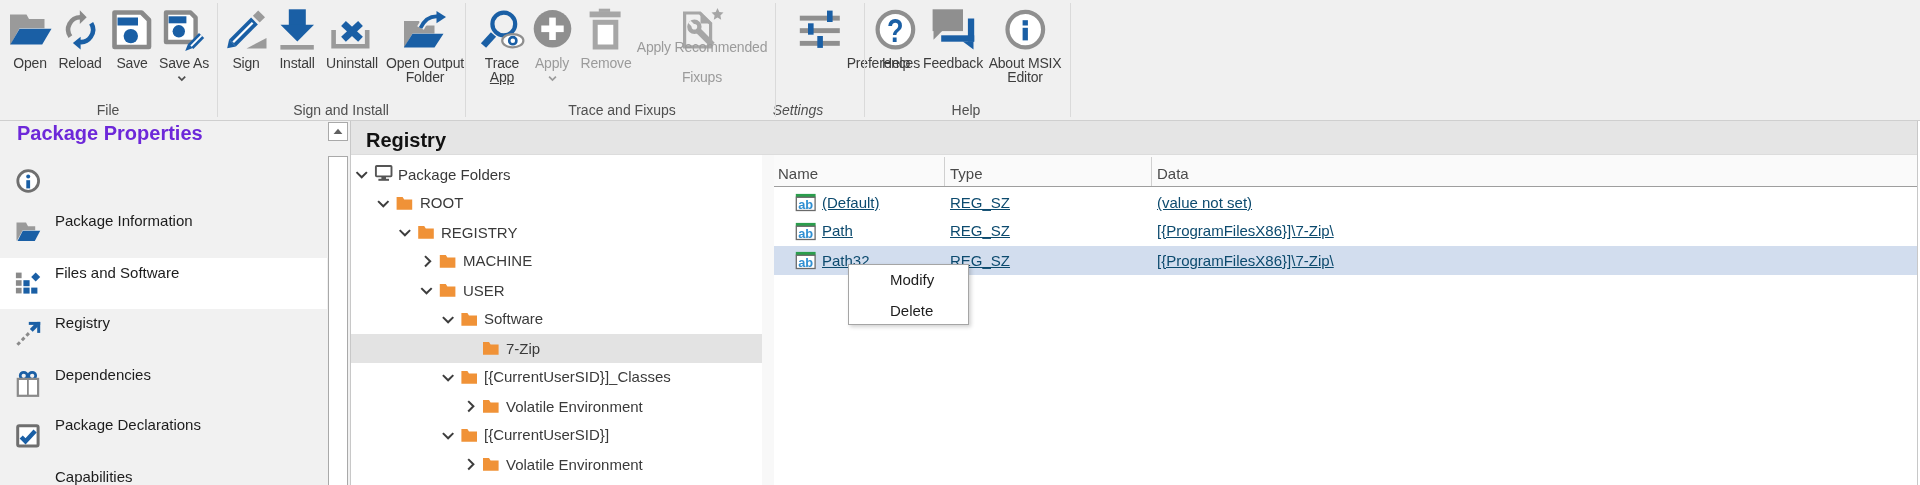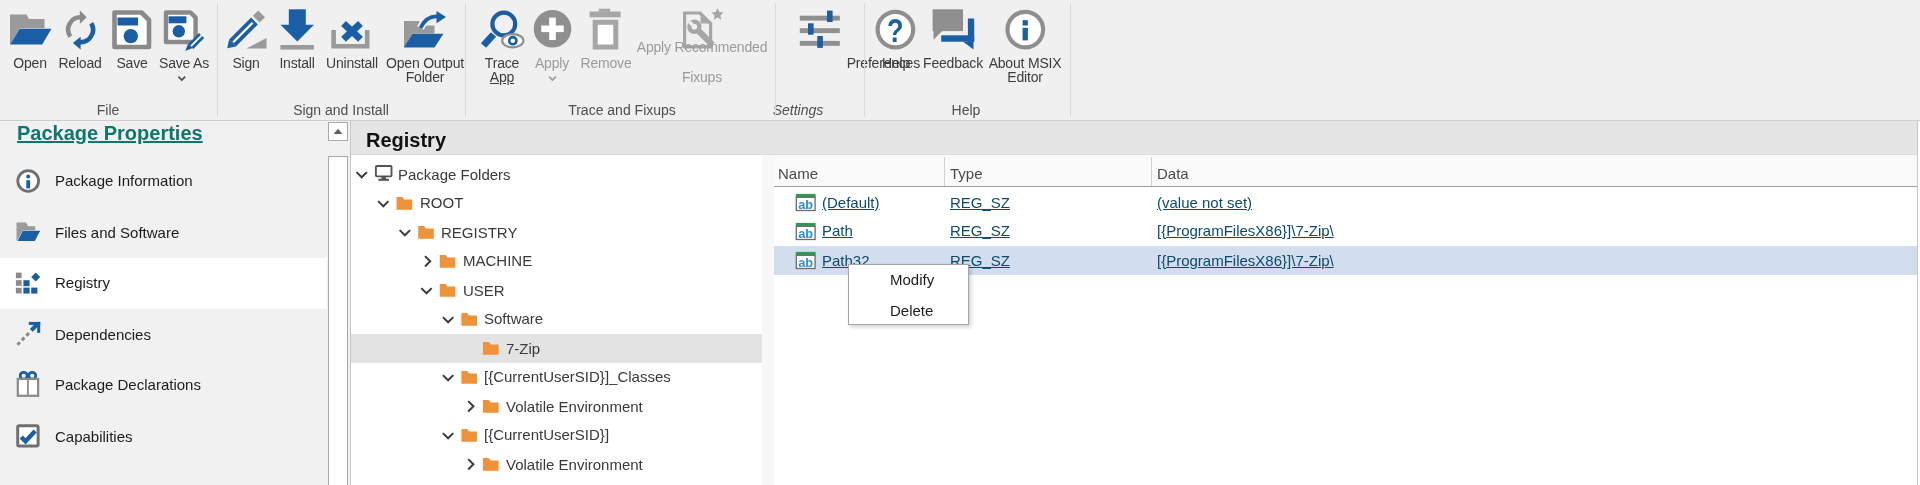--- a/index.html
+++ b/index.html
@@ -1,21 +1,21 @@
 <!DOCTYPE html>
 <html><head><meta charset="utf-8"><title>MSIX Editor</title>
 <style>
 html,body{margin:0;padding:0;}
 body{width:1920px;height:485px;position:relative;font-family:"Liberation Sans",sans-serif;background:#ffffff;overflow:hidden;}
 .abs{position:absolute;}
 .lbl{position:absolute;font-size:14px;color:#3d3d3d;text-align:center;line-height:15px;white-space:nowrap;letter-spacing:-0.2px;}
 .dis{color:#9b9b9b;}
 .grp{position:absolute;font-size:14px;color:#4f4f4f;text-align:center;line-height:14px;white-space:nowrap;}
 .sep{position:absolute;top:3px;width:1px;height:114px;background:#dadada;}
-.nav{position:absolute;left:55px;font-size:15px;color:#1c1c1c;line-height:18px;white-space:nowrap;}
+.nav{position:absolute;left:55px;font-size:15px;color:#1c1c1c;line-height:18px;white-space:nowrap;margin-top:40px;}
 .tree{position:absolute;font-size:15px;color:#3a3a3a;line-height:18px;white-space:nowrap;}
 .cell{position:absolute;font-size:15px;color:#0c4a6e;line-height:18px;white-space:nowrap;text-decoration:underline;}
 .hdr{position:absolute;font-size:15px;color:#4a4a4a;line-height:18px;white-space:nowrap;}
 </style></head><body>
 
 <div class="abs" style="left:0;top:0;width:1920px;height:120px;background:#f0f0f0;"></div>
 <div class="abs" style="left:0;top:120px;width:1920px;height:1px;background:#cfcfcf;"></div>
 <div class="abs" style="left:0;top:121px;width:350px;height:364px;background:#f1f1f1;"></div>
 <div class="abs" style="left:0;top:258px;width:327px;height:51px;background:#ffffff;"></div>
 <div class="abs" style="left:350px;top:121px;width:1px;height:364px;background:#c8c8c8;"></div>
@@ -175,21 +175,21 @@
 <div class="grp" style="left:-2px;top:103px;width:220px;">File</div>
 <div class="grp" style="left:231px;top:103px;width:220px;">Sign and Install</div>
 <div class="grp" style="left:512px;top:103px;width:220px;">Trace and Fixups</div>
 <div class="grp" style="left:688px;top:103px;width:220px;font-style:italic;">Settings</div>
 <div class="grp" style="left:856px;top:103px;width:220px;">Help</div>
 <div class="sep" style="left:217px;"></div>
 <div class="sep" style="left:465px;"></div>
 <div class="sep" style="left:775px;"></div>
 <div class="sep" style="left:864px;"></div>
 <div class="sep" style="left:1070px;"></div>
-<div class="abs" style="left:17px;top:121px;font-size:20px;font-weight:bold;color:#0f766e;line-height:24px;white-space:nowrap;text-decoration:underline;">Package Properties</div>
+<div class="abs" style="left:17px;top:121px;font-size:20px;font-weight:bold;color:#6d28d9;line-height:24px;white-space:nowrap;">Package Properties</div>
 <div class="nav" style="top:172px;">Package Information</div>
 <div class="nav" style="top:224px;">Files and Software</div>
 <div class="nav" style="top:274px;">Registry</div>
 <div class="nav" style="top:326px;">Dependencies</div>
 <div class="nav" style="top:376px;">Package Declarations</div>
 <div class="nav" style="top:428px;">Capabilities</div>
 <div class="abs" style="left:366px;top:130px;font-size:20px;font-weight:bold;color:#111111;line-height:21px;">Registry</div>
 <div class="tree" style="left:398px;top:166px;">Package Folders</div>
 <div class="tree" style="left:420px;top:194px;">ROOT</div>
 <div class="tree" style="left:441px;top:224px;">REGISTRY</div>

